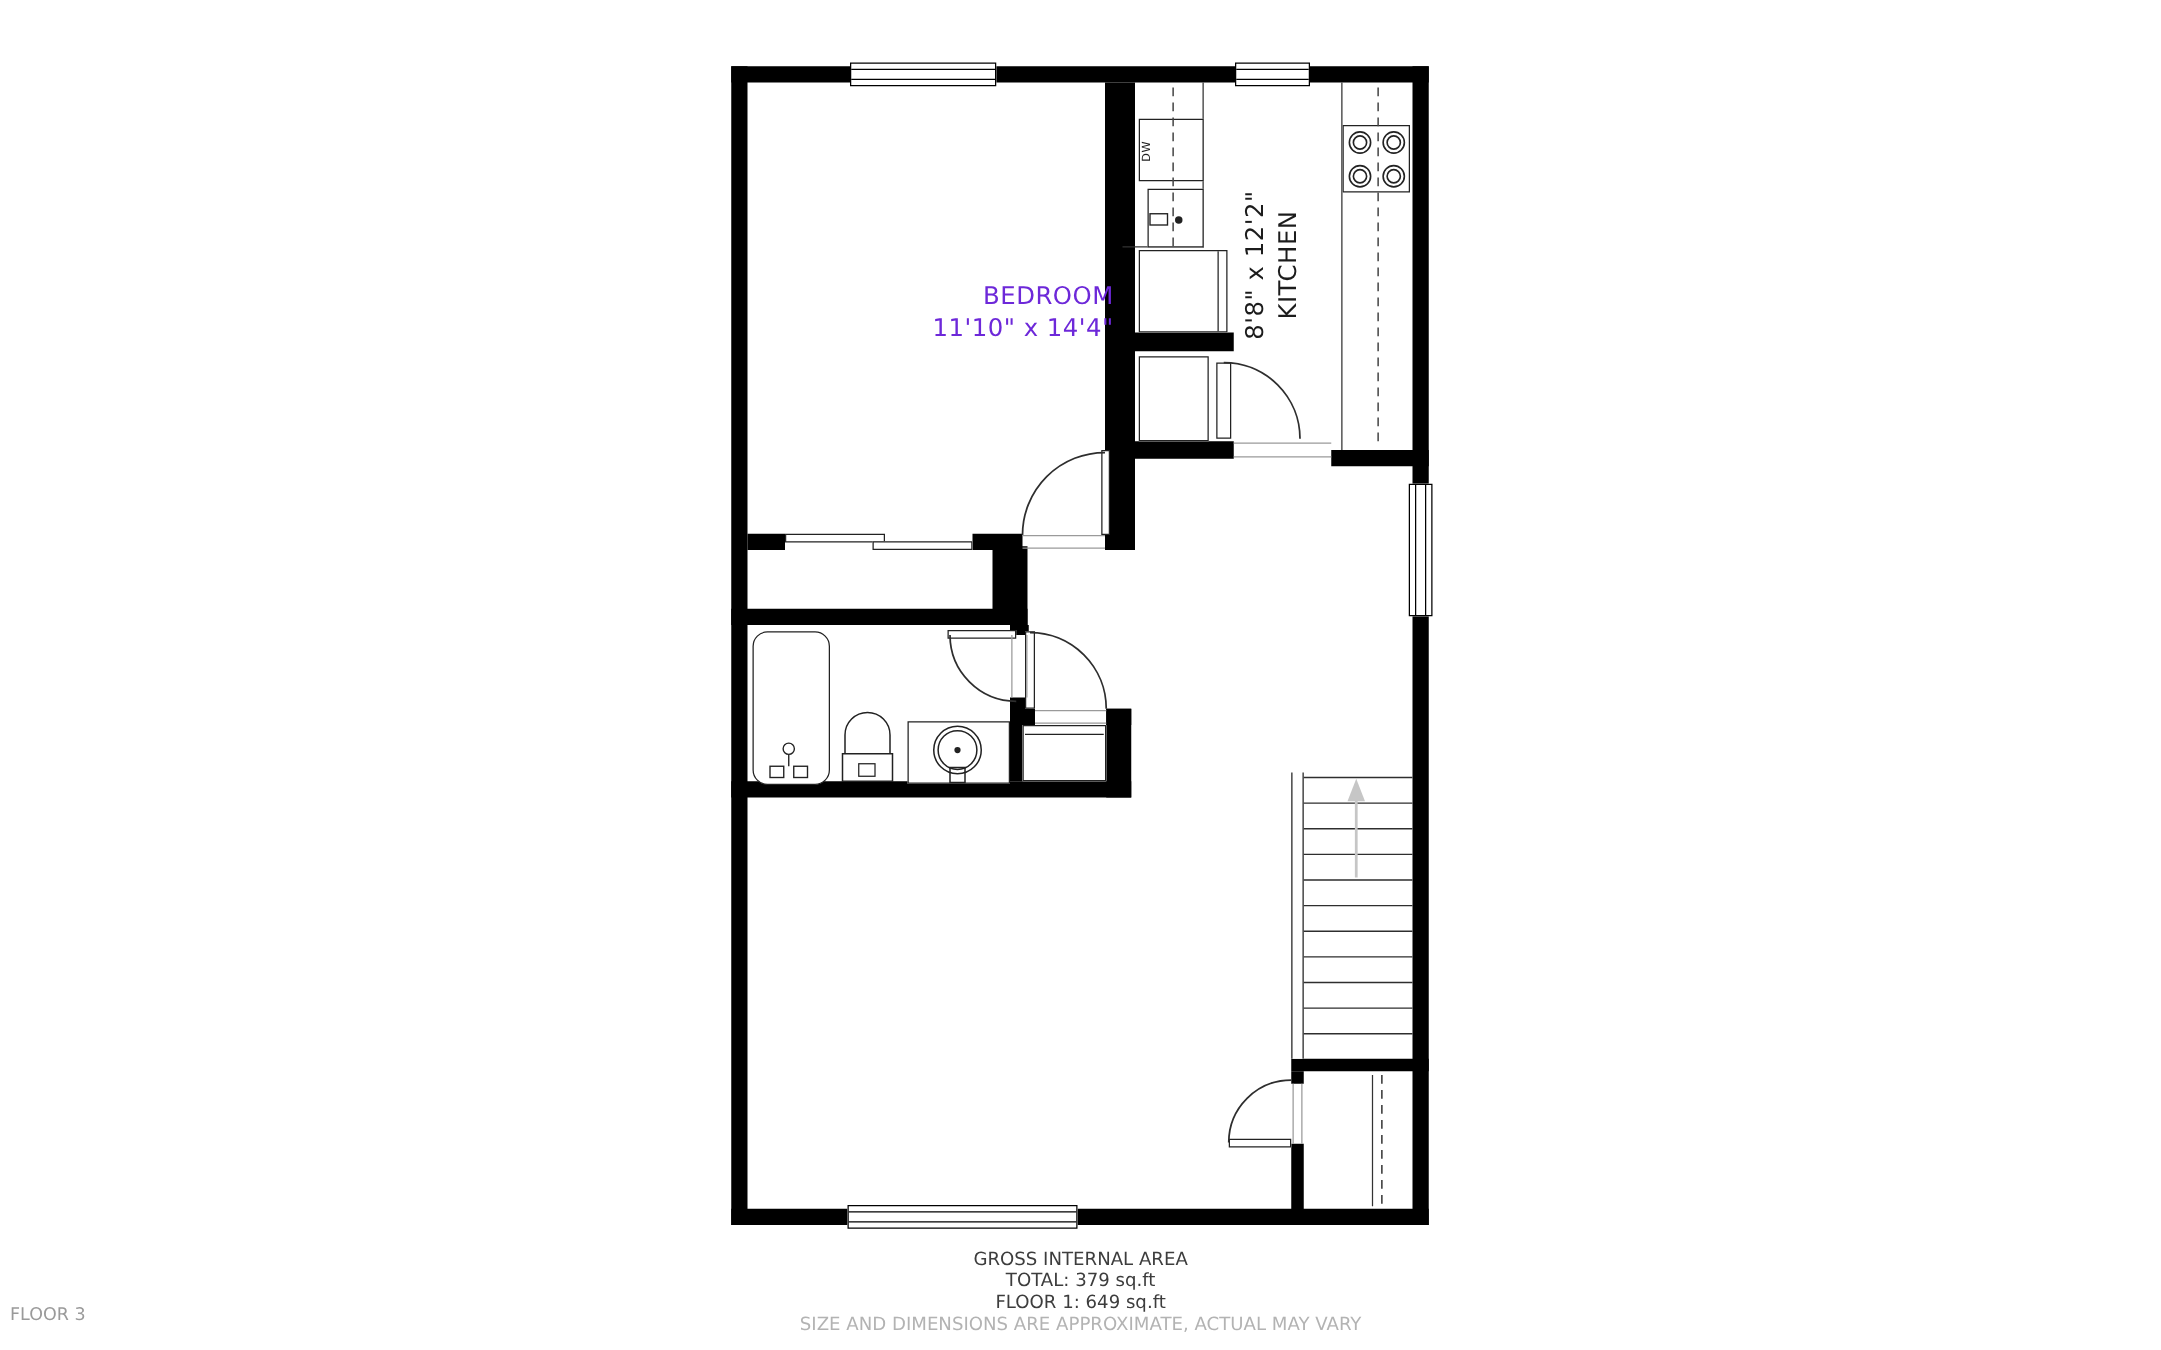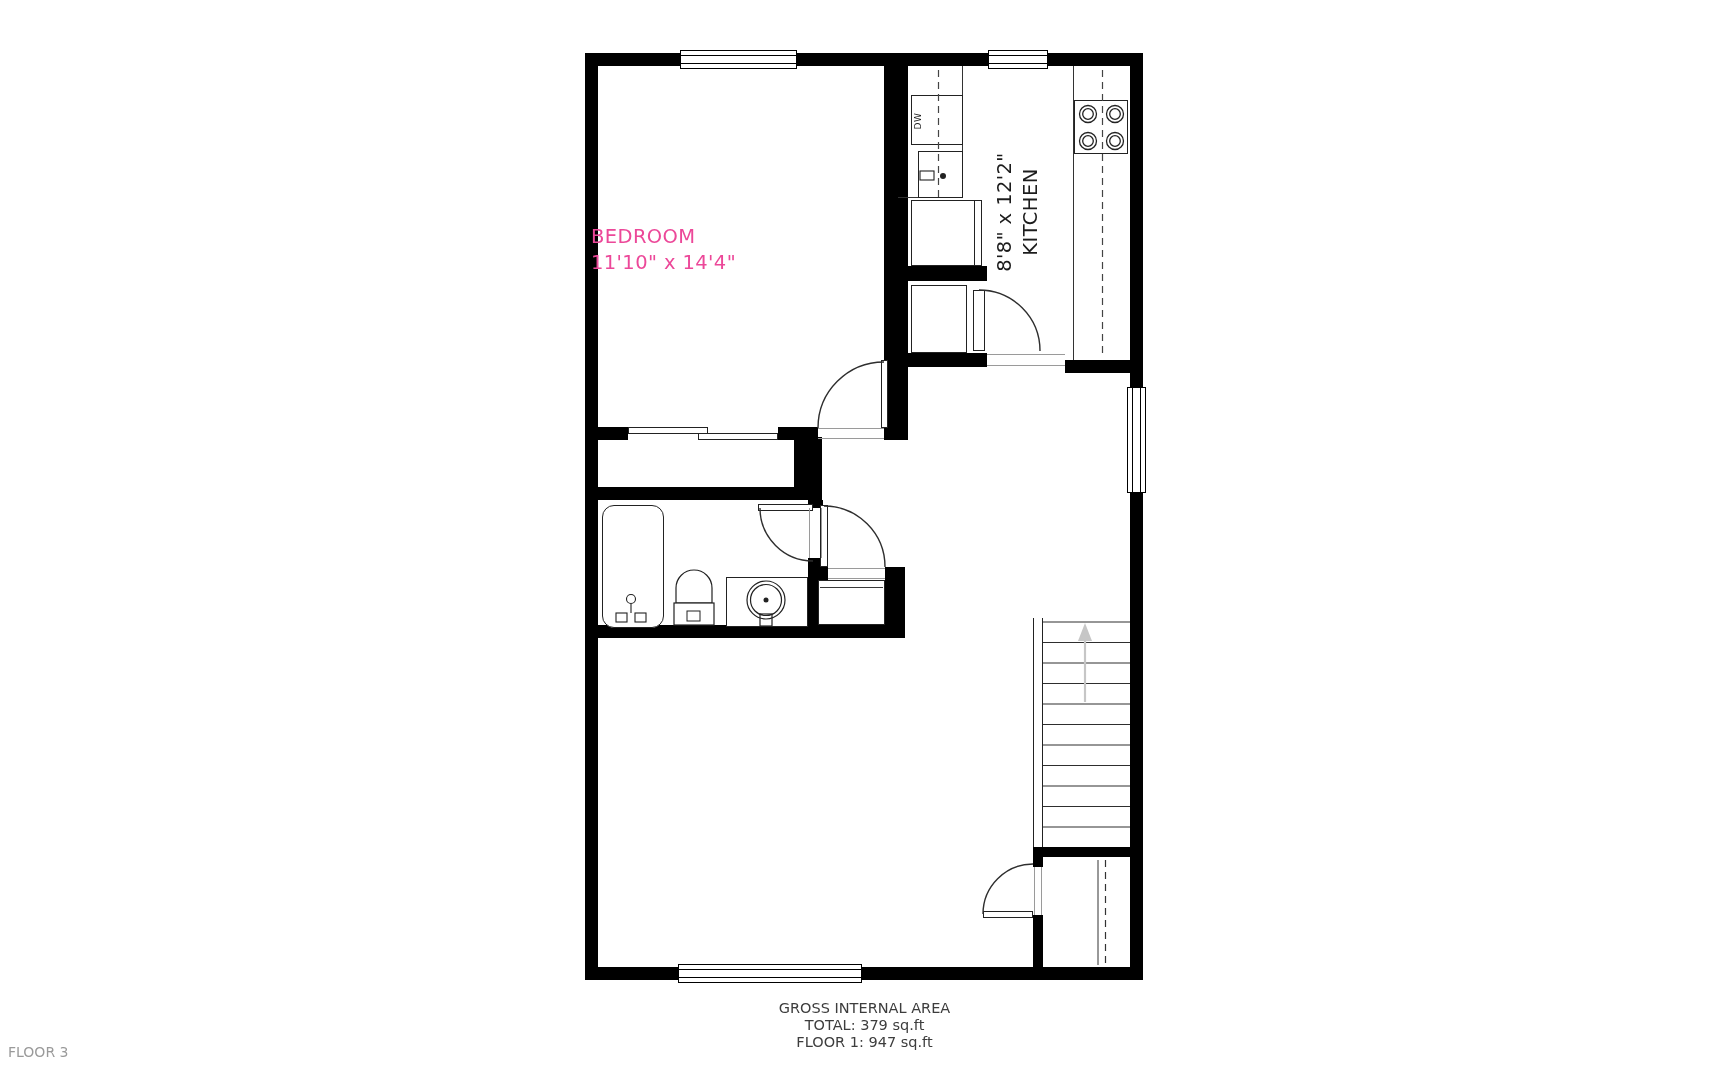--- a/index.html
+++ b/index.html
@@ -6,21 +6,21 @@
   .page{position:relative;width:1729px;height:1080px;background:#fff;overflow:hidden;
         font-family:"DejaVu Sans","Liberation Sans",sans-serif;}
   .plan{position:absolute;left:0;top:0;width:1729px;height:1080px;}
   .wall{position:absolute;background:#000;}
   .win{position:absolute;background:#fff;border:1.5px solid #000;box-sizing:border-box;}
   .win .bar-h{position:absolute;left:0;right:0;top:4px;bottom:4px;border-top:1px solid #000;border-bottom:1px solid #000;}
   .win .bar-v{position:absolute;top:0;bottom:0;left:4px;right:4px;border-left:1px solid #000;border-right:1px solid #000;}
   .box{position:absolute;background:#fff;border:1.2px solid #222;box-sizing:border-box;}
   .edge{position:absolute;box-sizing:border-box;}
   .leaf{position:absolute;background:#fff;border:1px solid #222;box-sizing:border-box;}
-  .roomlabel{position:absolute;width:300px;text-align:left;color:#ec4899;
+  .roomlabel{position:absolute;width:300px;text-align:right;color:#6d28d9;
              font-size:19.5px;line-height:26px;letter-spacing:.4px;}
   .rot{transform:rotate(-90deg);}
   .kitchenlabel{position:absolute;left:958px;top:152px;width:120px;height:120px;
                 display:flex;align-items:center;justify-content:center;}
   .kitchenlabel .inner{text-align:center;white-space:nowrap;color:#1c1c1c;
                 font-size:19.5px;line-height:26px;letter-spacing:.4px;}
   .dwlabel{position:absolute;left:905px;top:108px;width:26px;height:26px;
            display:flex;align-items:center;justify-content:center;
            font-size:9px;color:#222;letter-spacing:.5px;}
   .footer{position:absolute;left:0;top:1000px;width:1729px;text-align:center;
@@ -188,17 +188,18 @@
       </div>
     </div>
 
 
     <div class="dwlabel rot">DW</div>
   </div>
 
   <div class="footer">
     <div>GROSS INTERNAL AREA</div>
     <div>TOTAL: 379 sq.ft</div>
-    <div>FLOOR 1: 947 sq.ft</div>
+    <div>FLOOR 1: 649 sq.ft</div>
+    <div class="muted">SIZE AND DIMENSIONS ARE APPROXIMATE, ACTUAL MAY VARY</div>
   </div>
 
   <div class="floorlabel">FLOOR 3</div>
 </div>
 
 </body></html>

